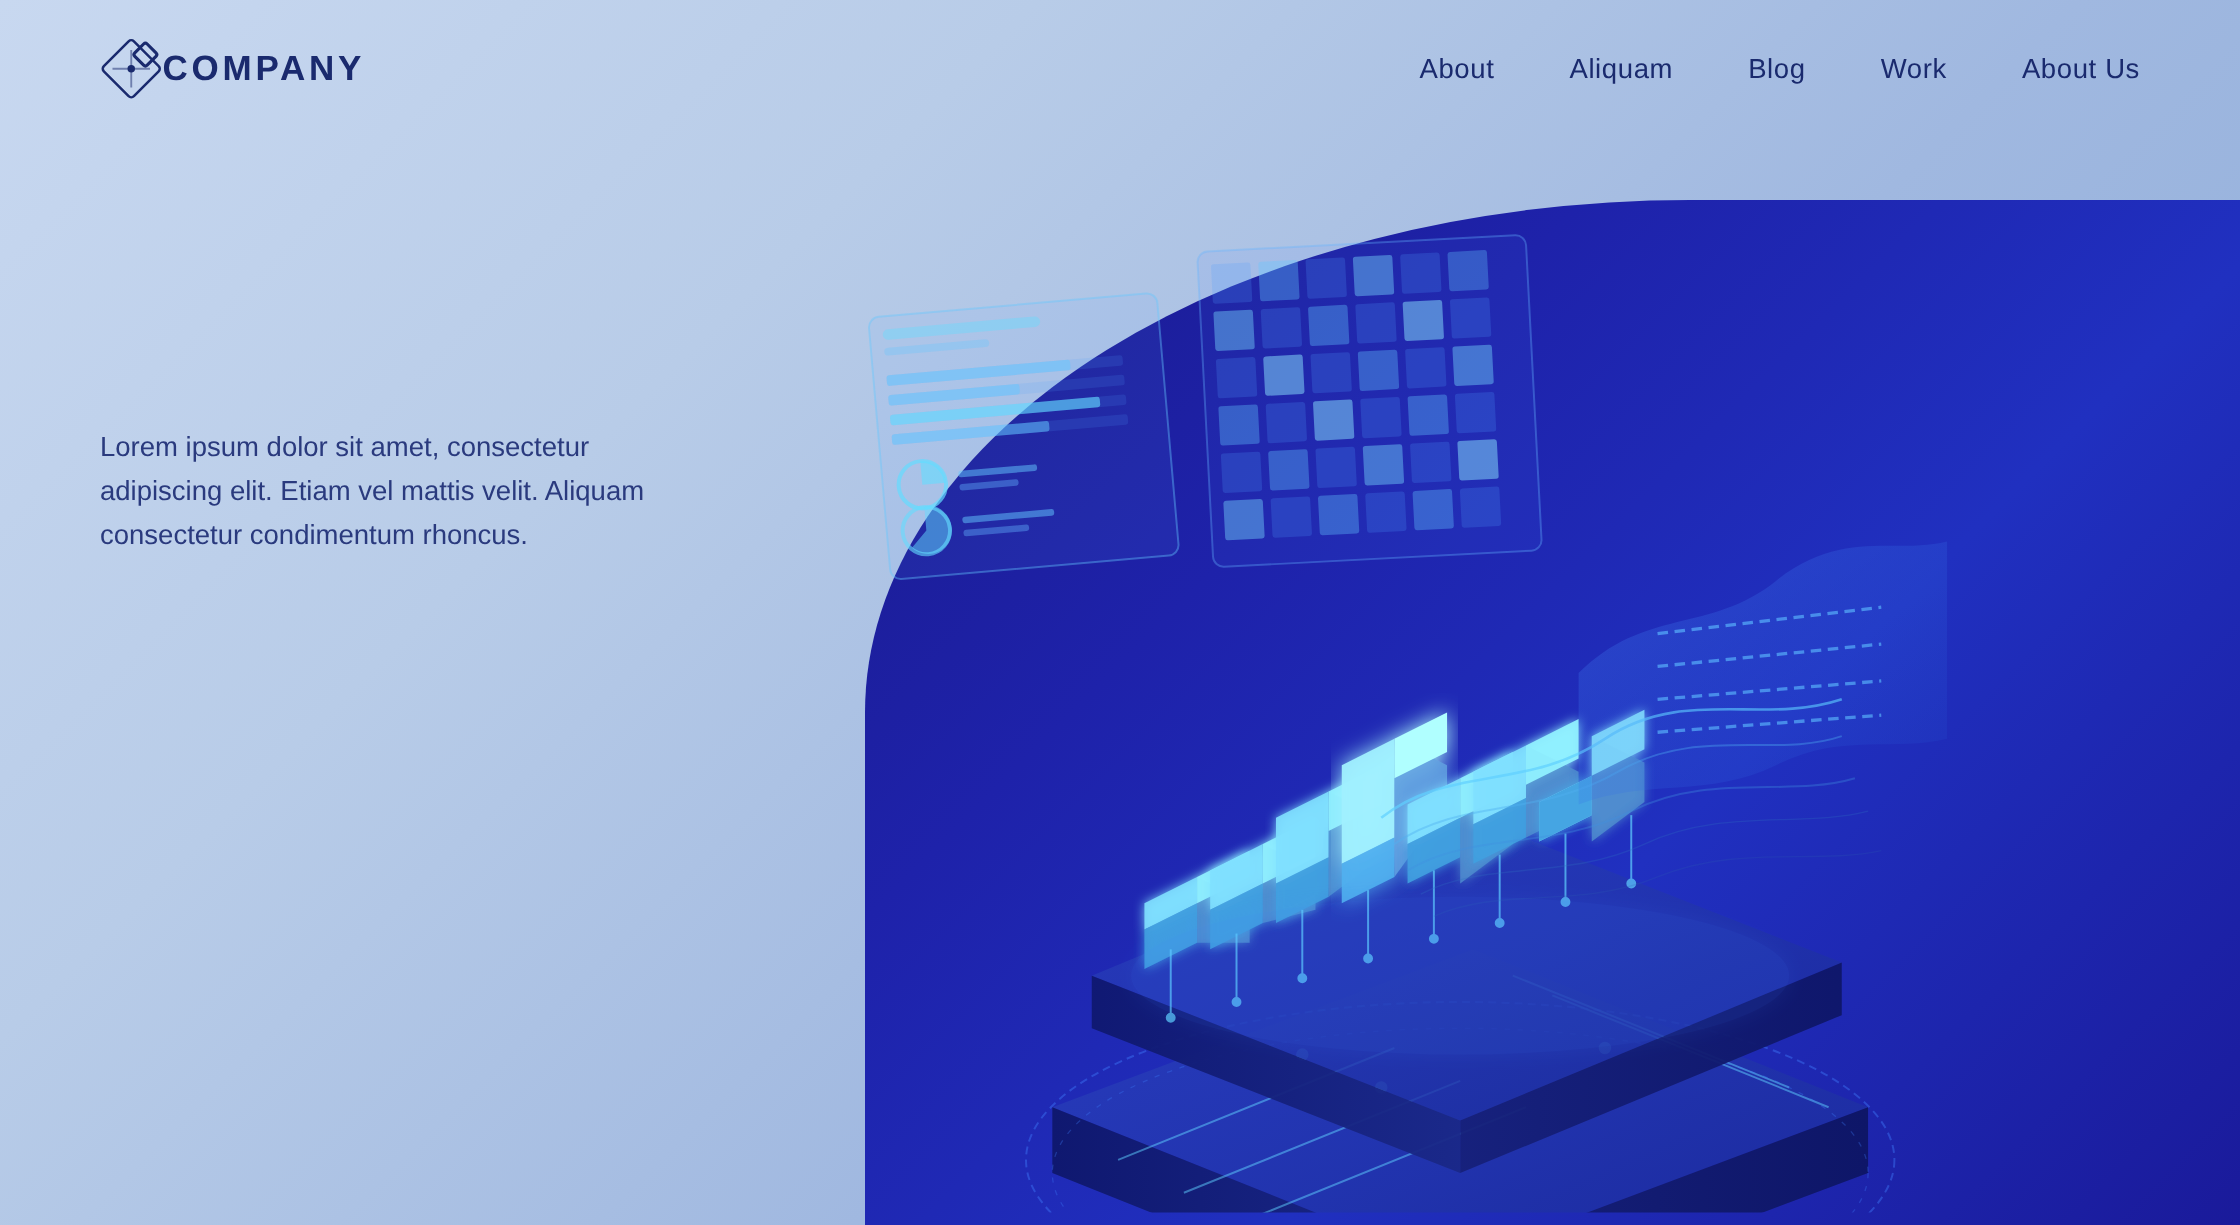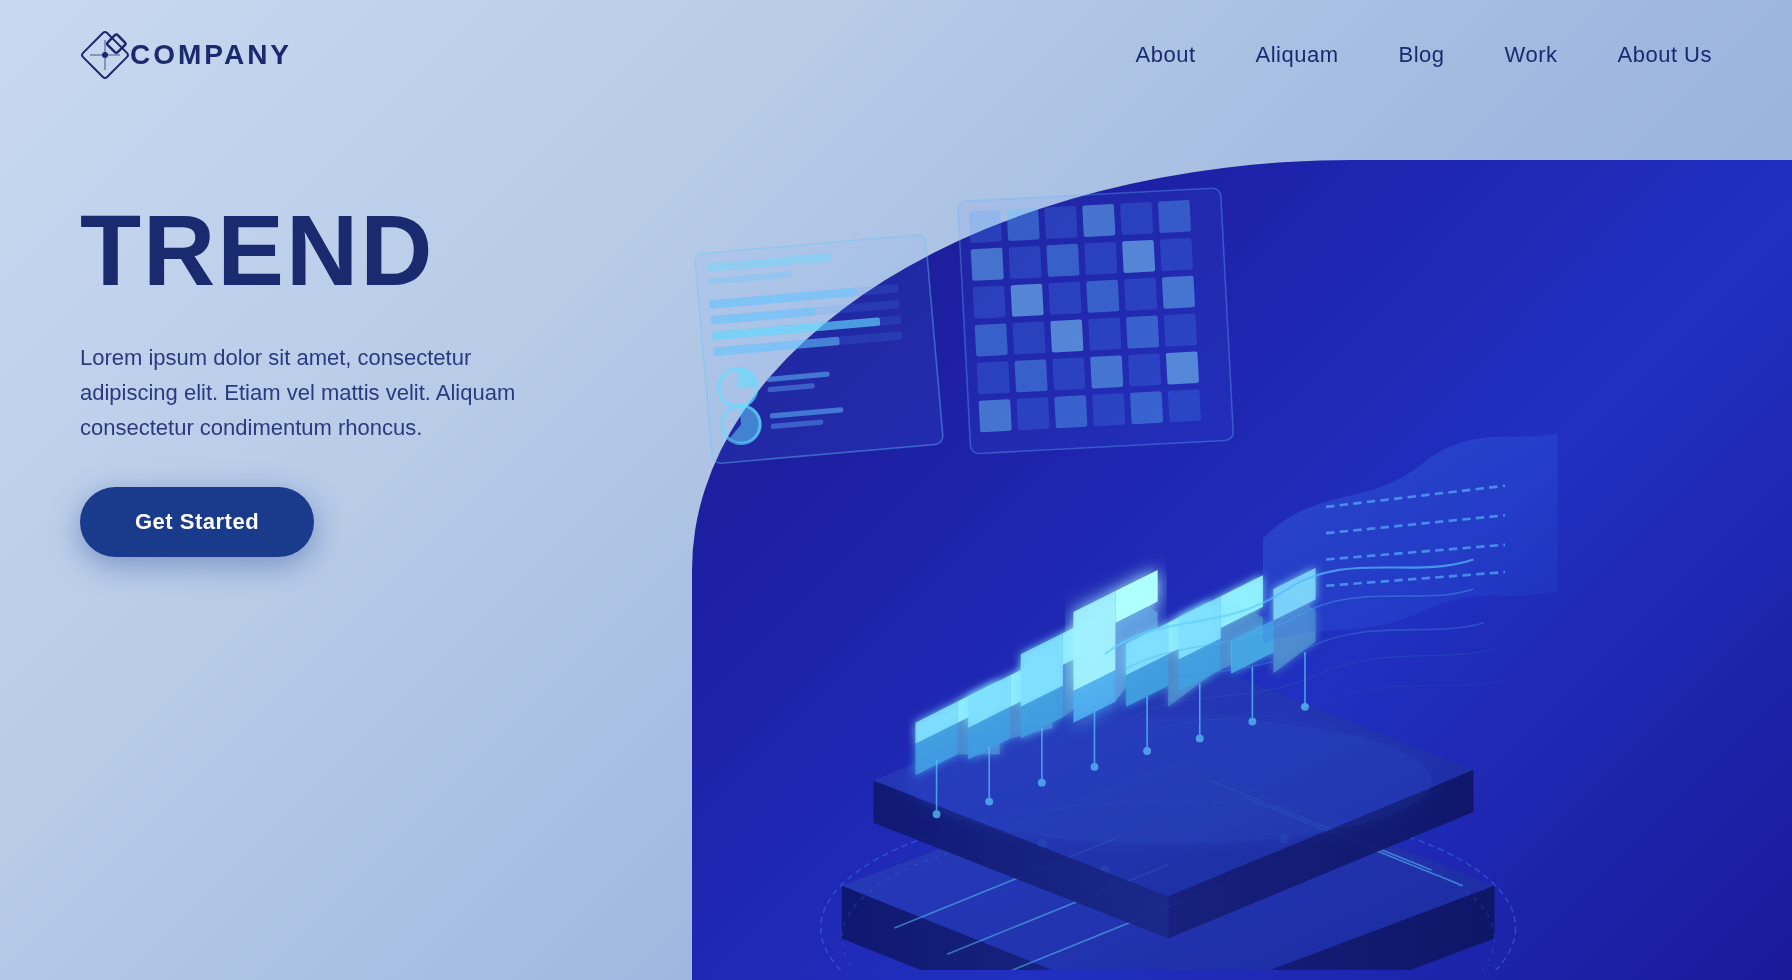--- a/index.html
+++ b/index.html
@@ -145,24 +145,23 @@
     <a href="#">Work</a>
     <a href="#">About Us</a>
   </nav>
 </header>
 
 <div class="bg-blob"></div>
 
 <div class="hero">
   <div class="hero-text">
     <h1 class="hero-title">
-      <span>TREND</span><br>
+      <br>
     </h1>
     <p class="hero-desc">Lorem ipsum dolor sit amet, consectetur adipiscing elit. Etiam vel mattis velit. Aliquam consectetur condimentum rhoncus.</p>
-    <button class="btn-get-started">Get Started</button>
   </div>
 
   <div class="hero-visual">
 
     <svg viewBox="0 0 900 760" style="position:absolute; top:0; left:0; width:950px; height:800px;" xmlns="http://www.w3.org/2000/svg">
 
       <defs>
         <linearGradient id="barGrad" x1="0%" y1="0%" x2="100%" y2="100%">
           <stop offset="0%" style="stop-color:#60d0ff;stop-opacity:1"></stop>
           <stop offset="100%" style="stop-color:#2080ff;stop-opacity:1"></stop>

